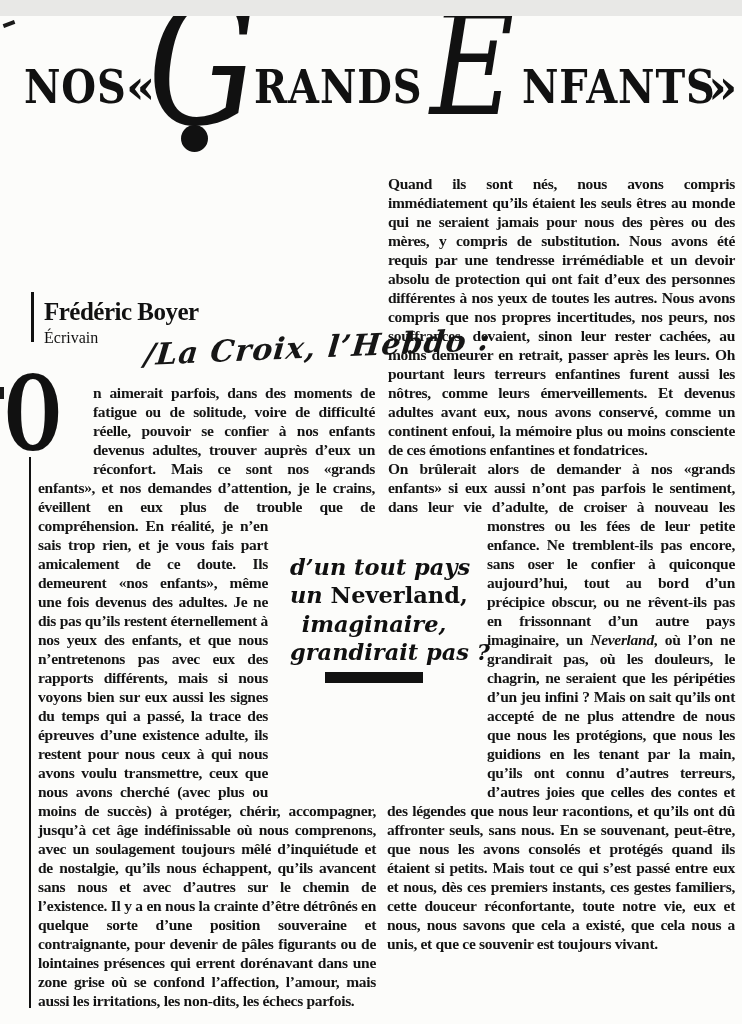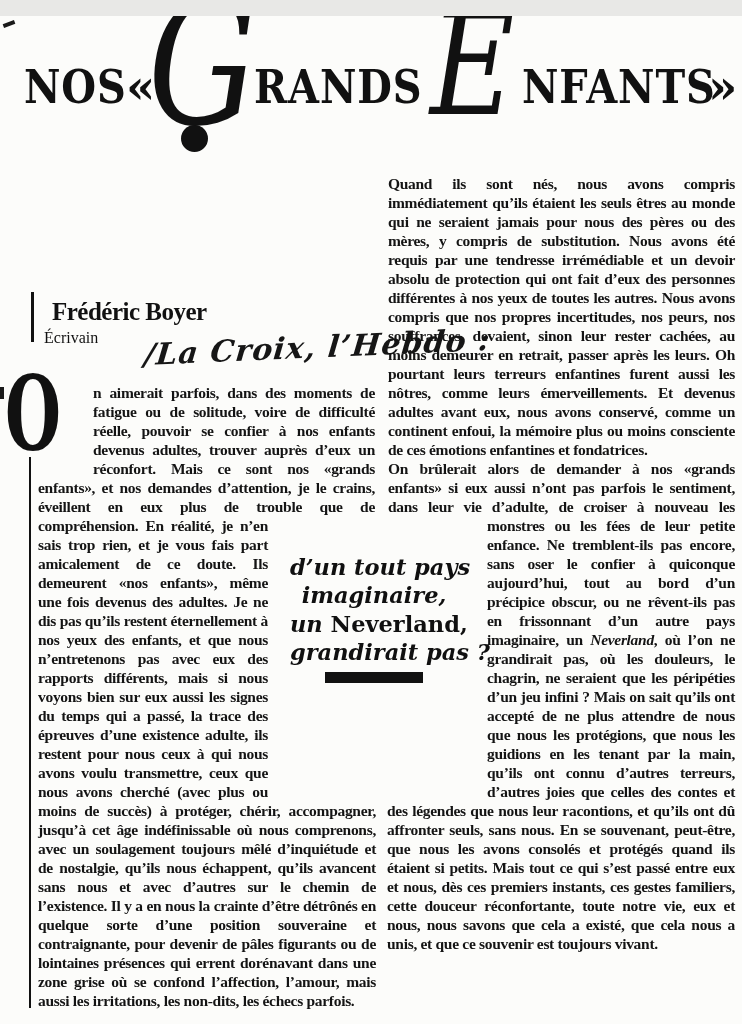--- a/index.html
+++ b/index.html
@@ -23,21 +23,21 @@
   .t-initial.e{ left:430px; top:-22px; font-size:142px; transform:scaleX(.82); }
   .g-dot{ position:absolute; left:181px; top:109px; width:27px; height:27px;
           background:var(--ink); border-radius:50%; }
   .pos-nos{ left:24px; } .pos-rands{ left:254px; } .pos-nfants{ left:522px; }
   .pos-oguil{ left:126px; } .pos-cguil{ left:708px; }
 
   
   .rule{ position:absolute; background:var(--ink); }
   .rule-byline{ left:31px; top:276px; width:3px; height:50px; }
   .rule-column{ left:29px; top:441px; width:2px; height:551px; }
-  .byline-name{ position:absolute; left:52px; top:281px;
+  .byline-name{ position:absolute; left:44px; top:281px;
     font:bold 25px/30px "Liberation Serif",serif; letter-spacing:-0.5px;text-align:right; }
   .byline-role{ position:absolute; left:44px; top:312px; font:400 16px/20px "Liberation Serif",serif; }
 
   
   .handwriting{
     position:absolute; left:146px; top:321px; white-space:nowrap;
     font:600 italic 30px/1.2 "DejaVu Serif",serif; letter-spacing:1px; color:#161616;
     transform:skewX(-8deg) rotate(-2.5deg); transform-origin:0 0;
   }
 
@@ -115,19 +115,19 @@
 
   <section class="col col-right">
     <div class="fl-l1"></div>
     <div class="fl-l2"></div>
     <p>Quand ils sont nés, nous avons compris immédiatement qu’ils étaient les seuls êtres au monde qui ne seraient jamais pour nous des pères ou des mères, y compris de substitution. Nous avons été requis par une tendresse irrémédiable et un devoir absolu de protection qui ont fait d’eux des personnes différentes à nos yeux de toutes les autres. Nous avons compris que nos propres incertitudes, nos peurs, nos souffrances, devaient, sinon leur rester cachées, au moins demeurer en retrait, passer après les leurs. Oh pourtant leurs terreurs enfantines furent aussi les nôtres, comme leurs émerveillements. Et devenus adultes avant eux, nous avons conservé, comme un continent enfoui, la mémoire plus ou moins consciente de ces émotions enfantines et fondatrices.</p>
     <p><span>On brûlerait alors de demander à nos «grands enfants» si eux aussi n’ont pas parfois le sentiment, dans leur vie d’adulte, de croiser à nouveau les monstres ou les fées de leur petite enfance. Ne tremblent-ils pas encore, sans oser le confier à quiconque aujourd’hui, tout au bord d’un précipice obscur, ou ne rêvent-ils pas en frissonnant d’un autre pays imaginaire, un </span><em>Neverland</em><span>, où l’on ne grandirait pas, où les douleurs, le chagrin, ne seraient que les péripéties d’un jeu infini ? Mais on sait qu’ils ont accepté de ne plus attendre de nous que nous les protégions, que nous les guidions en les tenant par la main, qu’ils ont connu d’autres terreurs, d’autres joies que celles des contes et des légendes que nous leur racontions, et qu’ils ont dû affronter seuls, sans nous. En se souvenant, peut-être, que nous les avons consolés et protégés quand ils étaient si petits. Mais tout ce qui s’est passé entre eux et nous, dès ces premiers instants, ces gestes familiers, cette douceur réconfortante, toute notre vie, eux et nous, nous savons que cela a existé, que cela nous a unis, et que ce souvenir est toujours vivant.</span></p>
   </section>
 
   <aside class="pull-quote">
     <div class="ql">d’un tout pays</div>
+    <div class="ql"><span>un </span><span class="roman">Neverland,</span></div>
     <div class="ql">imaginaire,</div>
-    <div class="ql"><span>un </span><span class="roman">Neverland,</span></div>
     <div class="ql">grandirait pas ?</div>
     <div class="quote-bar"></div>
   </aside>
 
 </div>
 
 </body></html>

